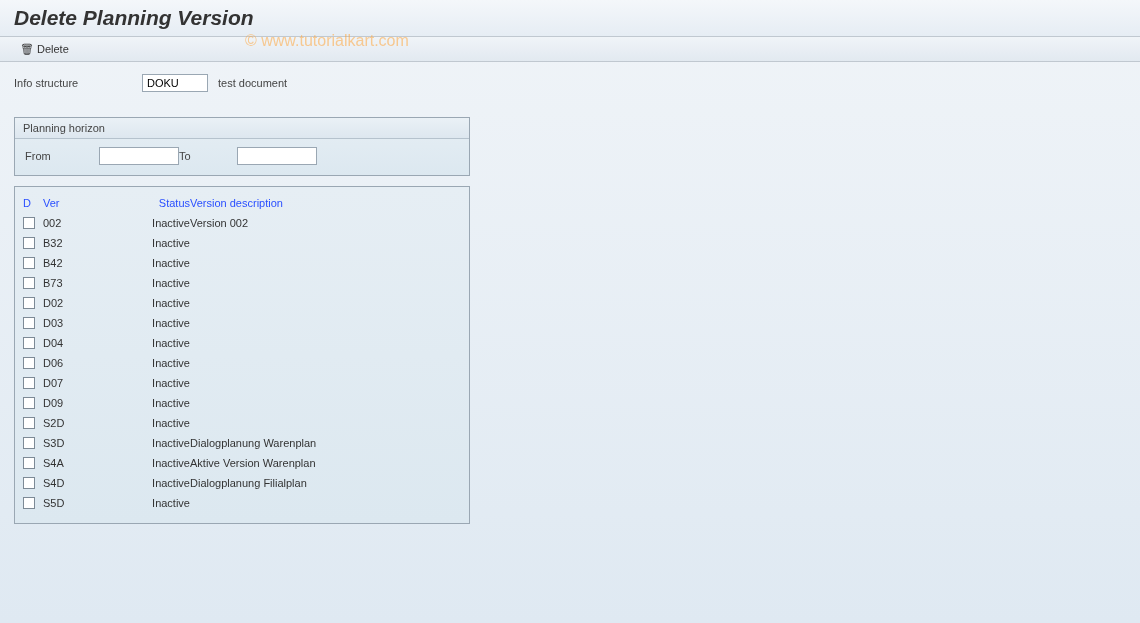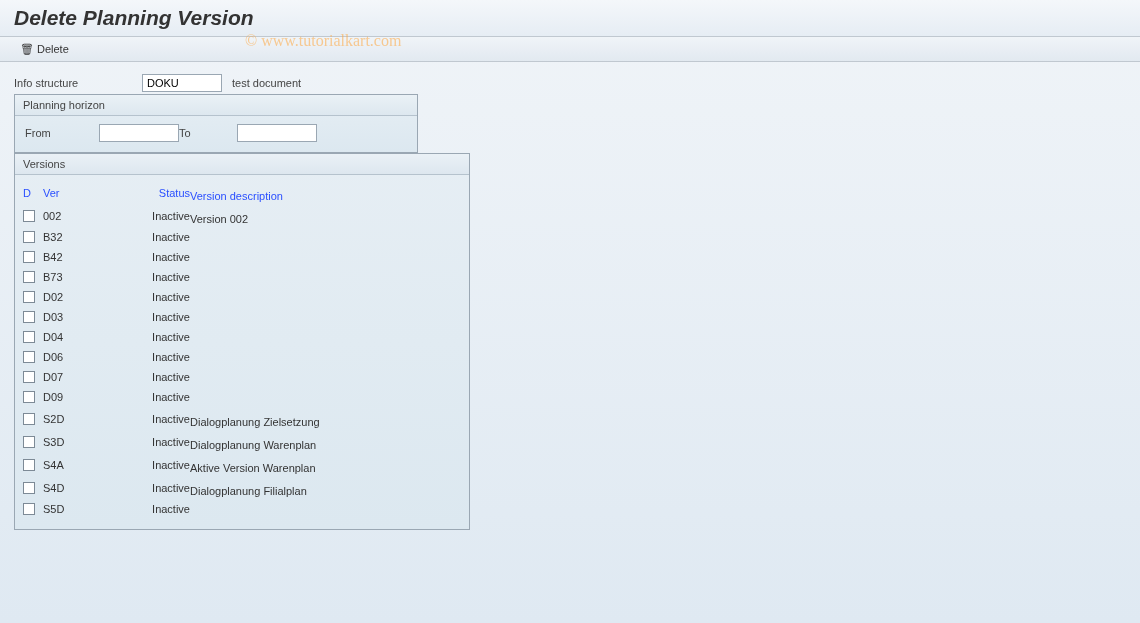--- a/index.html
+++ b/index.html
@@ -40,46 +40,45 @@
       cursor: pointer;
       color: #333;
     }
     .watermark {
       position: absolute;
       left: 245px;
       top: 32px;
       color: rgba(255,165,60,0.55);
       font-size: 16px;
       pointer-events: none;
-      font-family: Liberation Serif, serif;
     }
     .content {
       padding: 12px 14px;
     }
     .row {
       display: flex;
       align-items: center;
       gap: 10px;
-      margin-bottom: 2px;
+      margin-bottom: 25px;
     }
     .lbl { color: #444; }
     .text-input {
       border: 1px solid #9aa7b3;
       background: #fff;
       height: 18px;
       padding: 0 4px;
       font-size: 11px;
     }
-    .text-input.narrow { width: 80px; }
+    .text-input.narrow { width: 66px; }
     .text-input.mid { width: 80px; }
     .panel {
       border: 1px solid #9aa7b3;
       background: linear-gradient(to bottom, #e6eef4, #dce8f0);
-      margin-bottom: 0;
-      width: 404px;
+      margin-bottom: 10px;
+      width: 456px;
     }
     .panel-title {
       padding: 4px 8px;
       color: #444;
       border-bottom: 1px solid #b5c2cd;
       background: linear-gradient(to bottom, #eaf1f6, #dde7ef);
     }
     .panel-body { padding: 8px 10px 10px 10px; }
     .horizon-row {
       display: flex;
@@ -97,21 +96,21 @@
     .thead-row, .trow {
       display: flex;
       align-items: center;
       padding: 2px 0;
       min-height: 20px;
     }
     .thead-row { color: #2a4fff; }
     .cell-d   { width: 20px; display:flex; align-items:center; justify-content:flex-start; }
     .cell-ver { width: 32px; }
     .cell-status { width: 115px; text-align: right; }
-    .cell-desc { flex: 1; margin-top: 7px; }
+    .cell-desc { flex: 1; }
     input[type="checkbox"].sap-cb {
       width:12px; height:12px;
       border:1px solid #7d8a96;
       appearance:none;
       background:#fff;
       cursor:pointer;
     }
     .icon-trash { display:inline-block; line-height:1; }
   </style>
 </head>
@@ -144,21 +143,20 @@
       <div class="horizon-row">
         <span class="lbl" style="width:74px;">From</span>
         <input class="text-input mid" value="" style="">
         <span class="lbl" style="width:58px;">To</span>
         <input class="text-input mid" value="" style="">
       </div>
     </div>
   </div>
 
   <div class="versions-panel">
-    <div class="panel-title">Versions</div>
     <div class="versions-body">
       <div class="thead-row">
         <span class="cell-d">D</span>
         <span class="cell-ver">Ver</span>
         <span class="cell-status">Status</span>
         <span class="cell-desc">Version description</span>
       </div>
       <div id="versions-rows">
           <div class="trow">
             <span class="cell-d">
@@ -239,21 +237,20 @@
             <span class="cell-ver">D09</span>
             <span class="cell-status">Inactive</span>
             <span class="cell-desc"></span>
           </div>
           <div class="trow">
             <span class="cell-d">
               <input type="checkbox" class="sap-cb" style="">
             </span>
             <span class="cell-ver">S2D</span>
             <span class="cell-status">Inactive</span>
-            <span class="cell-desc">Dialogplanung Zielsetzung</span>
           </div>
           <div class="trow">
             <span class="cell-d">
               <input type="checkbox" class="sap-cb" style="">
             </span>
             <span class="cell-ver">S3D</span>
             <span class="cell-status">Inactive</span>
             <span class="cell-desc">Dialogplanung Warenplan</span>
           </div>
           <div class="trow">

